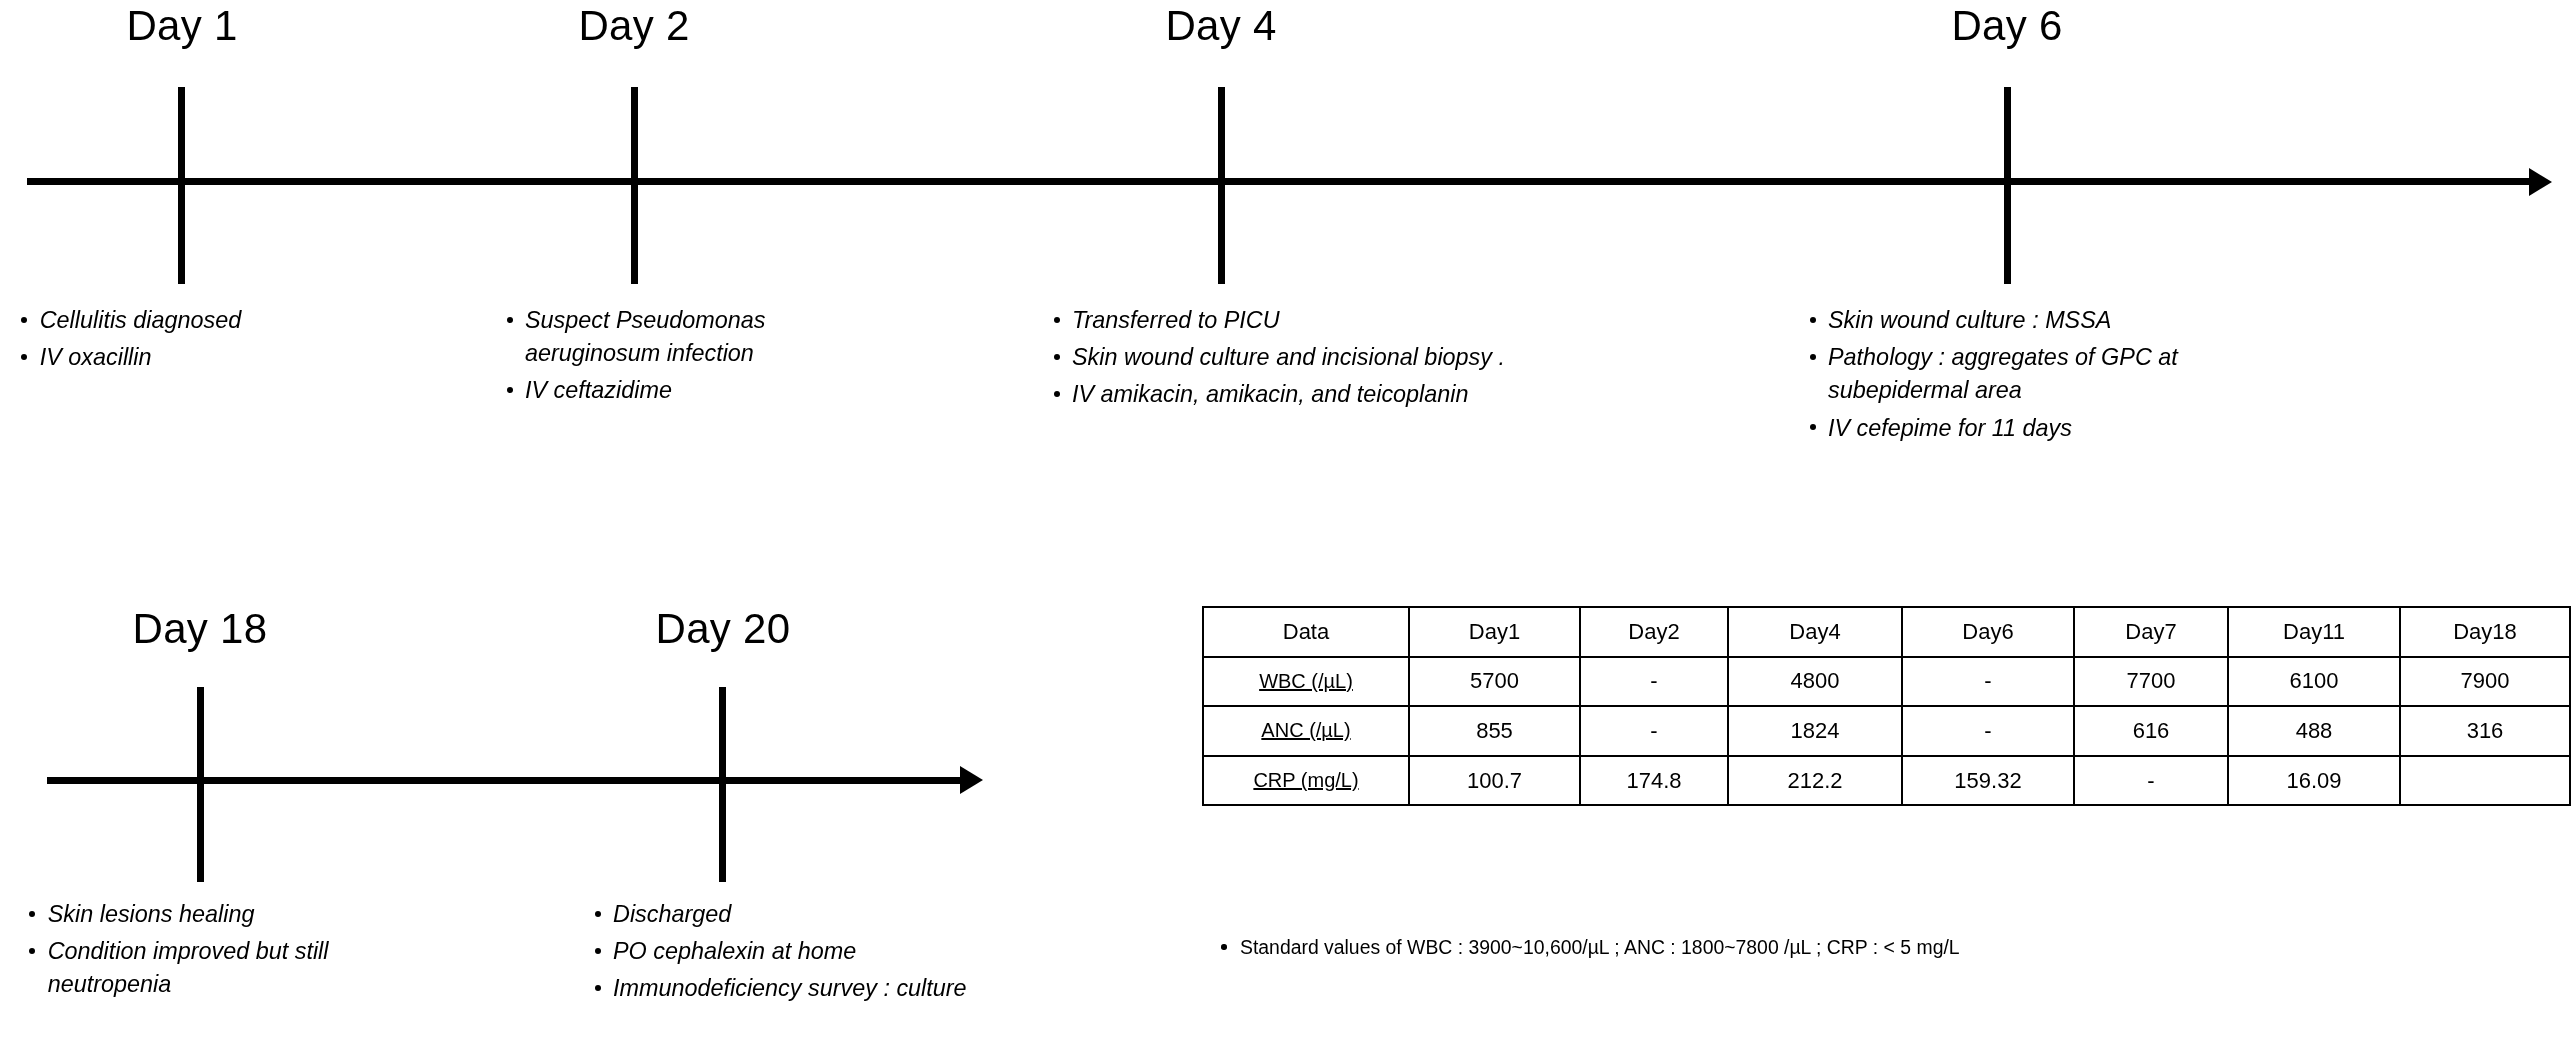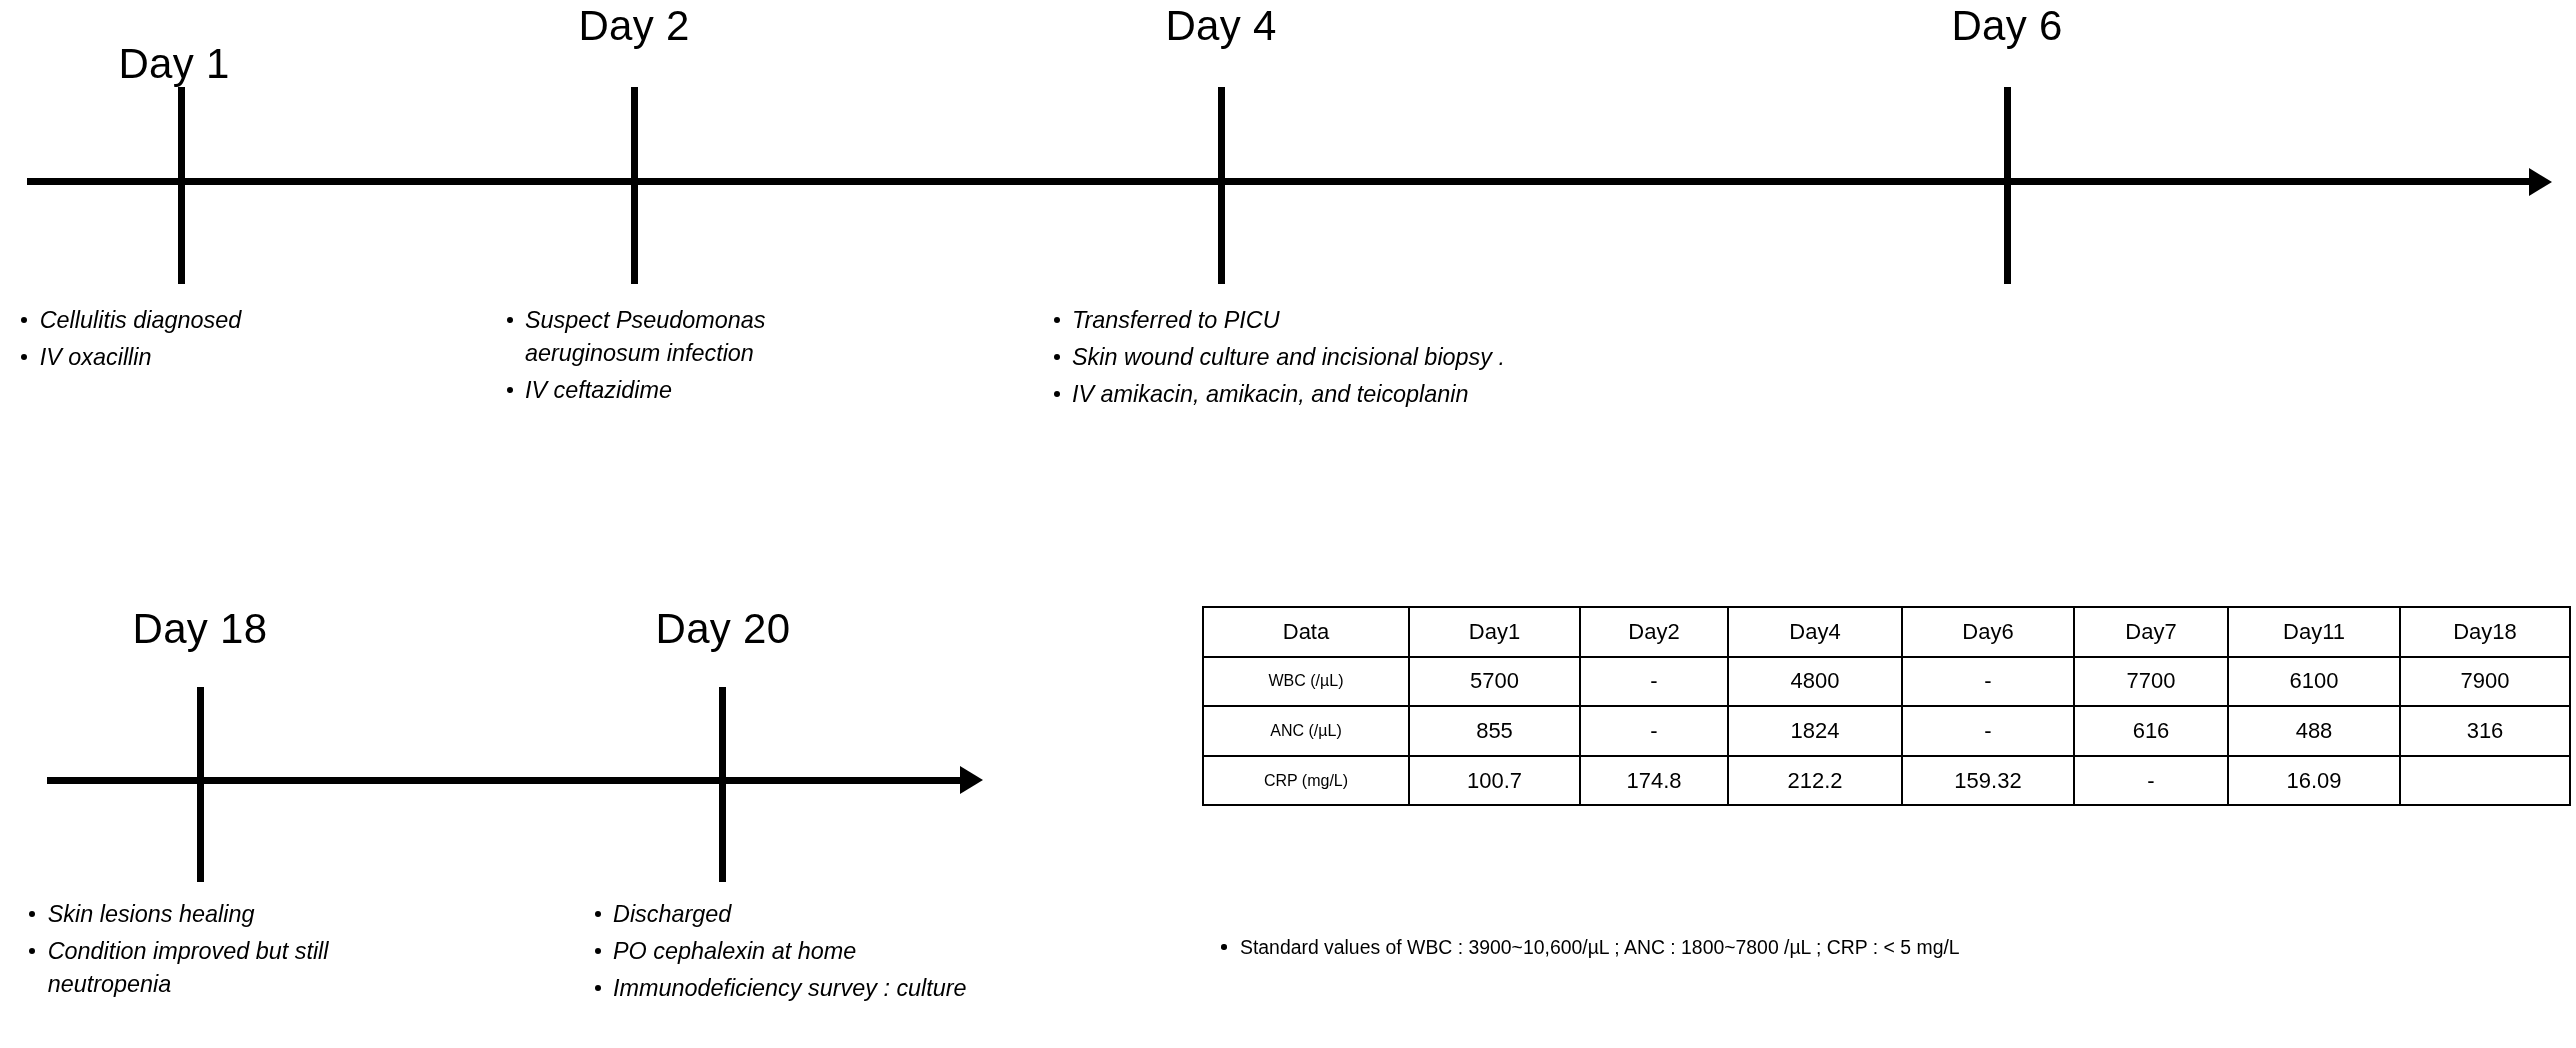--- a/index.html
+++ b/index.html
@@ -59,21 +59,21 @@
   }
   .lab-table td{
     border:2px solid #000;
     text-align:center;
     vertical-align:middle;
     font-size:22px;
     height:37px;
     padding:5.3px 2.7px;
     white-space:nowrap;
   }
-  .lab-table .rowhead{font-size:16px;}
+  .lab-table .rowhead{font-size:20px;text-decoration:underline;}
 
   
   .footnote{
     position:absolute;
     font-size:19.4px;
     line-height:1.3;
     padding-left:24px;
     white-space:nowrap;
   }
   .footnote::before{
@@ -87,21 +87,21 @@
 </style>
 </head>
 <body>
 
 <div class="abs" style="left:0;top:0;width:2576px;height:508px;">
 
   <div class="axis-line" style="left:27px;top:178px;width:2502px;"></div>
   <div class="axis-head" style="left:2529px;top:168px;"></div>
 
   <div class="tick" style="left:178px;top:87px;height:197px;"></div>
-  <div class="day-label" style="left:174px;top:5.3px;margin-top:38px;">Day 1</div>
+  <div class="day-label" style="left:182px;top:5.3px;">Day 1</div>
   <div class="bullets" style="left:14.7px;top:304px;width:468px;">
     <ul>
       <li>Cellulitis diagnosed</li>
       <li>IV oxacillin</li>
     </ul>
   </div>
 
   <div class="tick" style="left:631px;top:87px;height:197px;"></div>
   <div class="day-label" style="left:634px;top:5.3px;">Day 2</div>
   <div class="bullets" style="left:500px;top:304px;width:534px;">
@@ -117,20 +117,28 @@
   <div class="bullets" style="left:1047px;top:304px;width:748px;">
     <ul>
       <li>Transferred to PICU</li>
       <li>Skin wound culture and incisional biopsy .</li>
       <li>IV amikacin, amikacin, and teicoplanin</li>
     </ul>
   </div>
 
   <div class="tick" style="left:2004px;top:87px;height:197px;"></div>
   <div class="day-label" style="left:2007px;top:5.3px;">Day 6</div>
+  <div class="bullets" style="left:1803px;top:304px;width:668px;">
+    <ul>
+      <li>Skin wound culture : MSSA</li>
+      <li>Pathology : aggregates of GPC at
+subepidermal area</li>
+      <li>IV cefepime for 11 days</li>
+    </ul>
+  </div>
 </div>
 
 <div class="abs" style="left:8px;top:0;width:1135px;height:748px;">
 
   <div class="axis-line" style="left:39px;top:777px;width:913px;"></div>
   <div class="axis-head" style="left:952px;top:766px;"></div>
 
   <div class="tick" style="left:189px;top:687px;height:195px;"></div>
   <div class="day-label" style="left:192px;top:608px;">Day 18</div>
   <div class="bullets" style="left:14.7px;top:898px;width:534px;">

